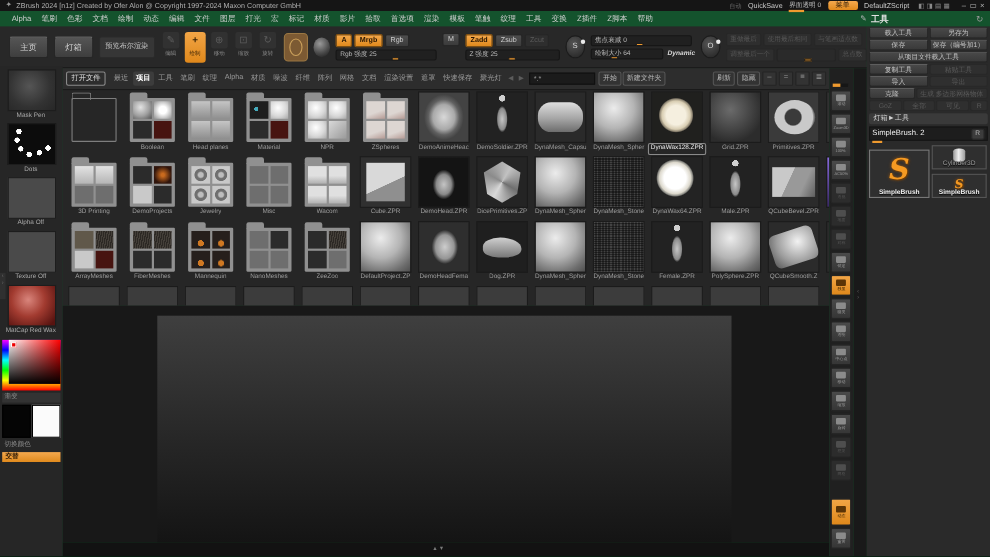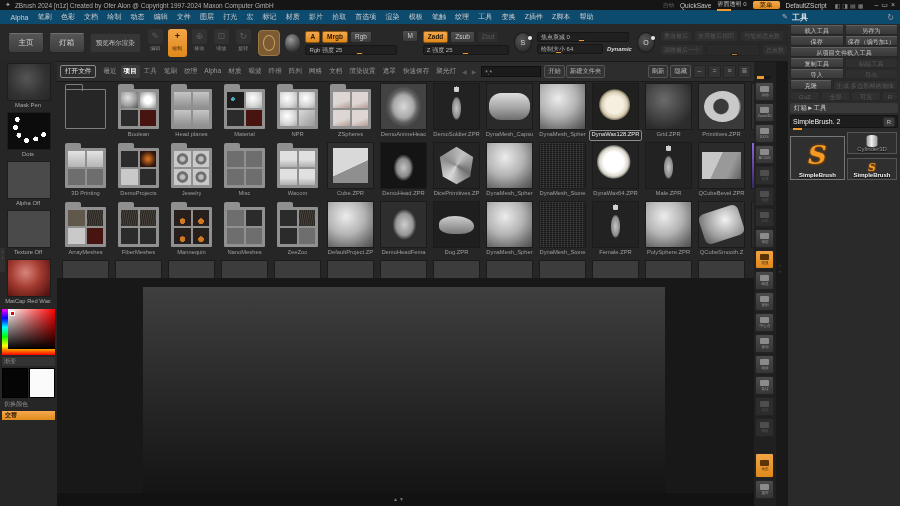--- a/index.html
+++ b/index.html
@@ -1,16 +1,16 @@
 <!DOCTYPE html>
 <html><head>
 <meta charset="utf-8">
 <style>
   html,body{margin:0;padding:0;background:#000;}
-  #app{position:relative;width:900px;height:506px;background:#0c4a6e;overflow:hidden;
+  #app{position:relative;width:900px;height:506px;background:#14532d;overflow:hidden;
        font-family:"Liberation Sans","DejaVu Sans",sans-serif;color:#c6c6c6;font-size:8px;}
   
   .titlebar{position:absolute;left:0;top:0;width:900px;height:10px;background:#151515;
             display:flex;align-items:center;gap:4px;padding:0 5px;box-sizing:border-box;}
   .tb-logo{color:#9a9a9a;font-size:7px;line-height:10px;}
   .tb-title{font-size:6.5px;color:#b0b0b0;white-space:nowrap;}
   .tb-right{margin-left:auto;display:flex;align-items:center;gap:6px;}
   .tb-dim{font-size:5.5px;color:#6f6f6f;}
   .tb-qs{font-size:6.5px;color:#c9c9c9;}
   .tb-op{position:relative;font-size:6px;color:#bdbdbd;padding-bottom:2px;}

